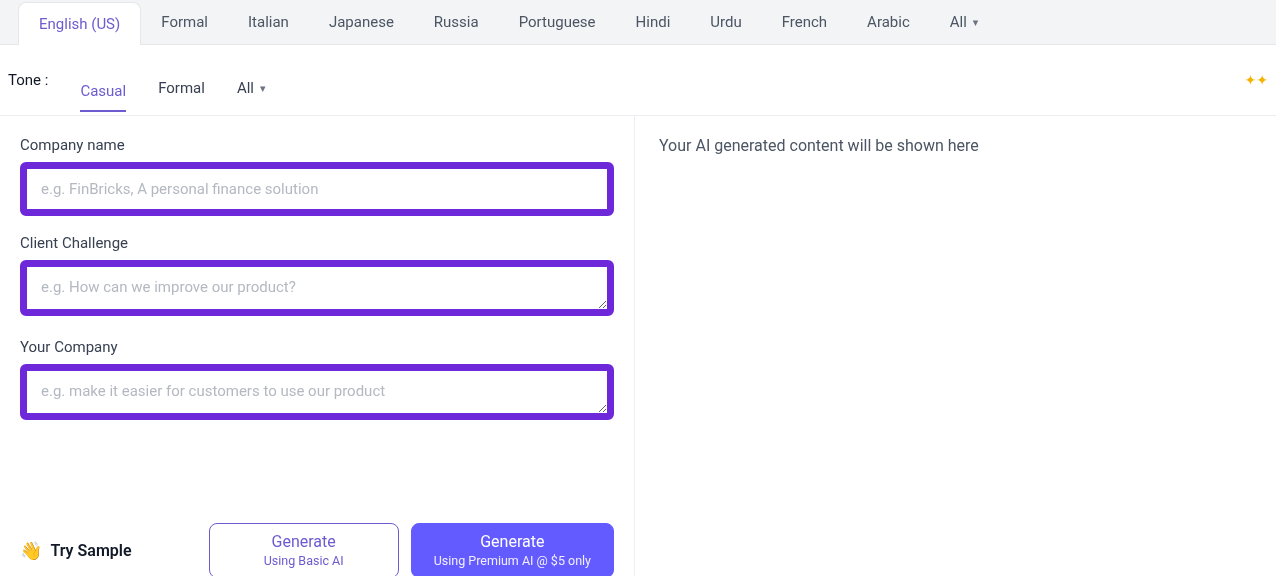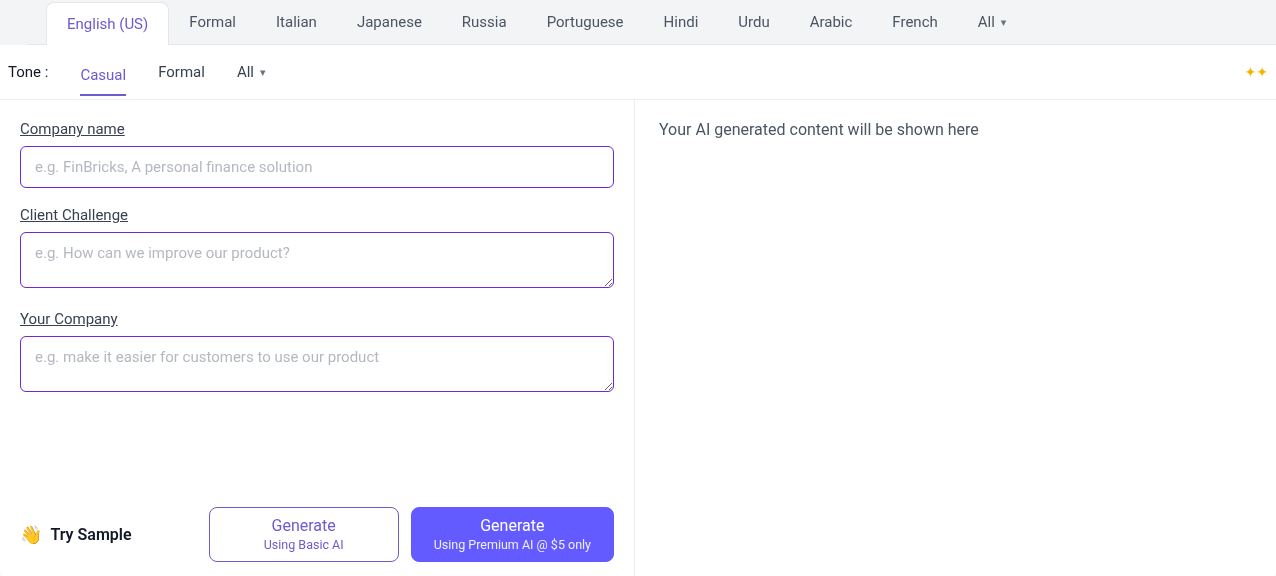--- a/index.html
+++ b/index.html
@@ -16,21 +16,20 @@
     border-radius: 8px;
   }
   .lang-tabs {
     display: flex;
     align-items: center;
     gap: 0;
     padding: 0 18px;
     background: #f3f4f6;
     border-bottom: 1px solid #e5e7eb;
     height: 45px;
-    margin-left: 28px;
   }
   .lang-tab {
     padding: 12px 20px;
     font-size: 15px;
     color: #4b5563;
     cursor: pointer;
     border-top-left-radius: 8px;
     border-top-right-radius: 8px;
     display: flex;
     align-items: center;
@@ -59,20 +58,21 @@
   }
   .tone-label { font-size: 15px; color: #111827; }
   .tone-opt {
     font-size: 15px;
     color: #374151;
     cursor: pointer;
     padding: 6px 0;
     display: flex;
     align-items: center;
     gap: 6px;
+    margin-top: 16px;
   }
   .tone-opt.active {
     color: #6d5bd0;
     border-bottom: 2px solid #6d5bd0;
     padding-bottom: 10px;
     margin-bottom: -12px;
   }
   .premium-link {
     margin-left: auto;
     color: #6d5bd0;
@@ -93,24 +93,24 @@
     border-right: 1px solid #eceef1;
     display: flex;
     flex-direction: column;
   }
   .result-col {
     flex: 1;
     padding: 20px 24px;
   }
   .result-placeholder { color: #4b5563; font-size: 16px; }
   .field { margin-bottom: 18px; }
-  .field-label { font-size: 15px; color: #374151; margin-bottom: 8px; display: block; text-decoration: underline; }
+  .field-label { font-size: 15px; color: #374151; margin-bottom: 8px; display: block; }
   .text-input, .text-area {
     width: 100%;
-    border: 1px solid #6d28d9;
+    border: 7px solid #6d28d9;
     border-radius: 6px;
     padding: 11px 14px;
     font-size: 15px;
     font-family: inherit;
     color: #111827;
     background: #fff;
     resize: vertical;
   }
   .text-input::placeholder, .text-area::placeholder { color: #b4b8c1; }
   .text-area { height: 56px; min-height: 56px; }
@@ -161,22 +161,22 @@
 
   <div class="lang-tabs">
     <div class="lang-tab active">English (US)</div>
     <div class="lang-tab">Formal</div>
     <div class="lang-tab">Italian</div>
     <div class="lang-tab">Japanese</div>
     <div class="lang-tab">Russia</div>
     <div class="lang-tab">Portuguese</div>
     <div class="lang-tab">Hindi</div>
     <div class="lang-tab">Urdu</div>
+    <div class="lang-tab">French</div>
     <div class="lang-tab">Arabic</div>
-    <div class="lang-tab">French</div>
     <div class="lang-tab">
       <span>All</span>
       <span class="chev">▾</span>
     </div>
   </div>
 
   <div class="content">
 
     <div class="tone-bar">
       <span class="tone-label">Tone :</span>

